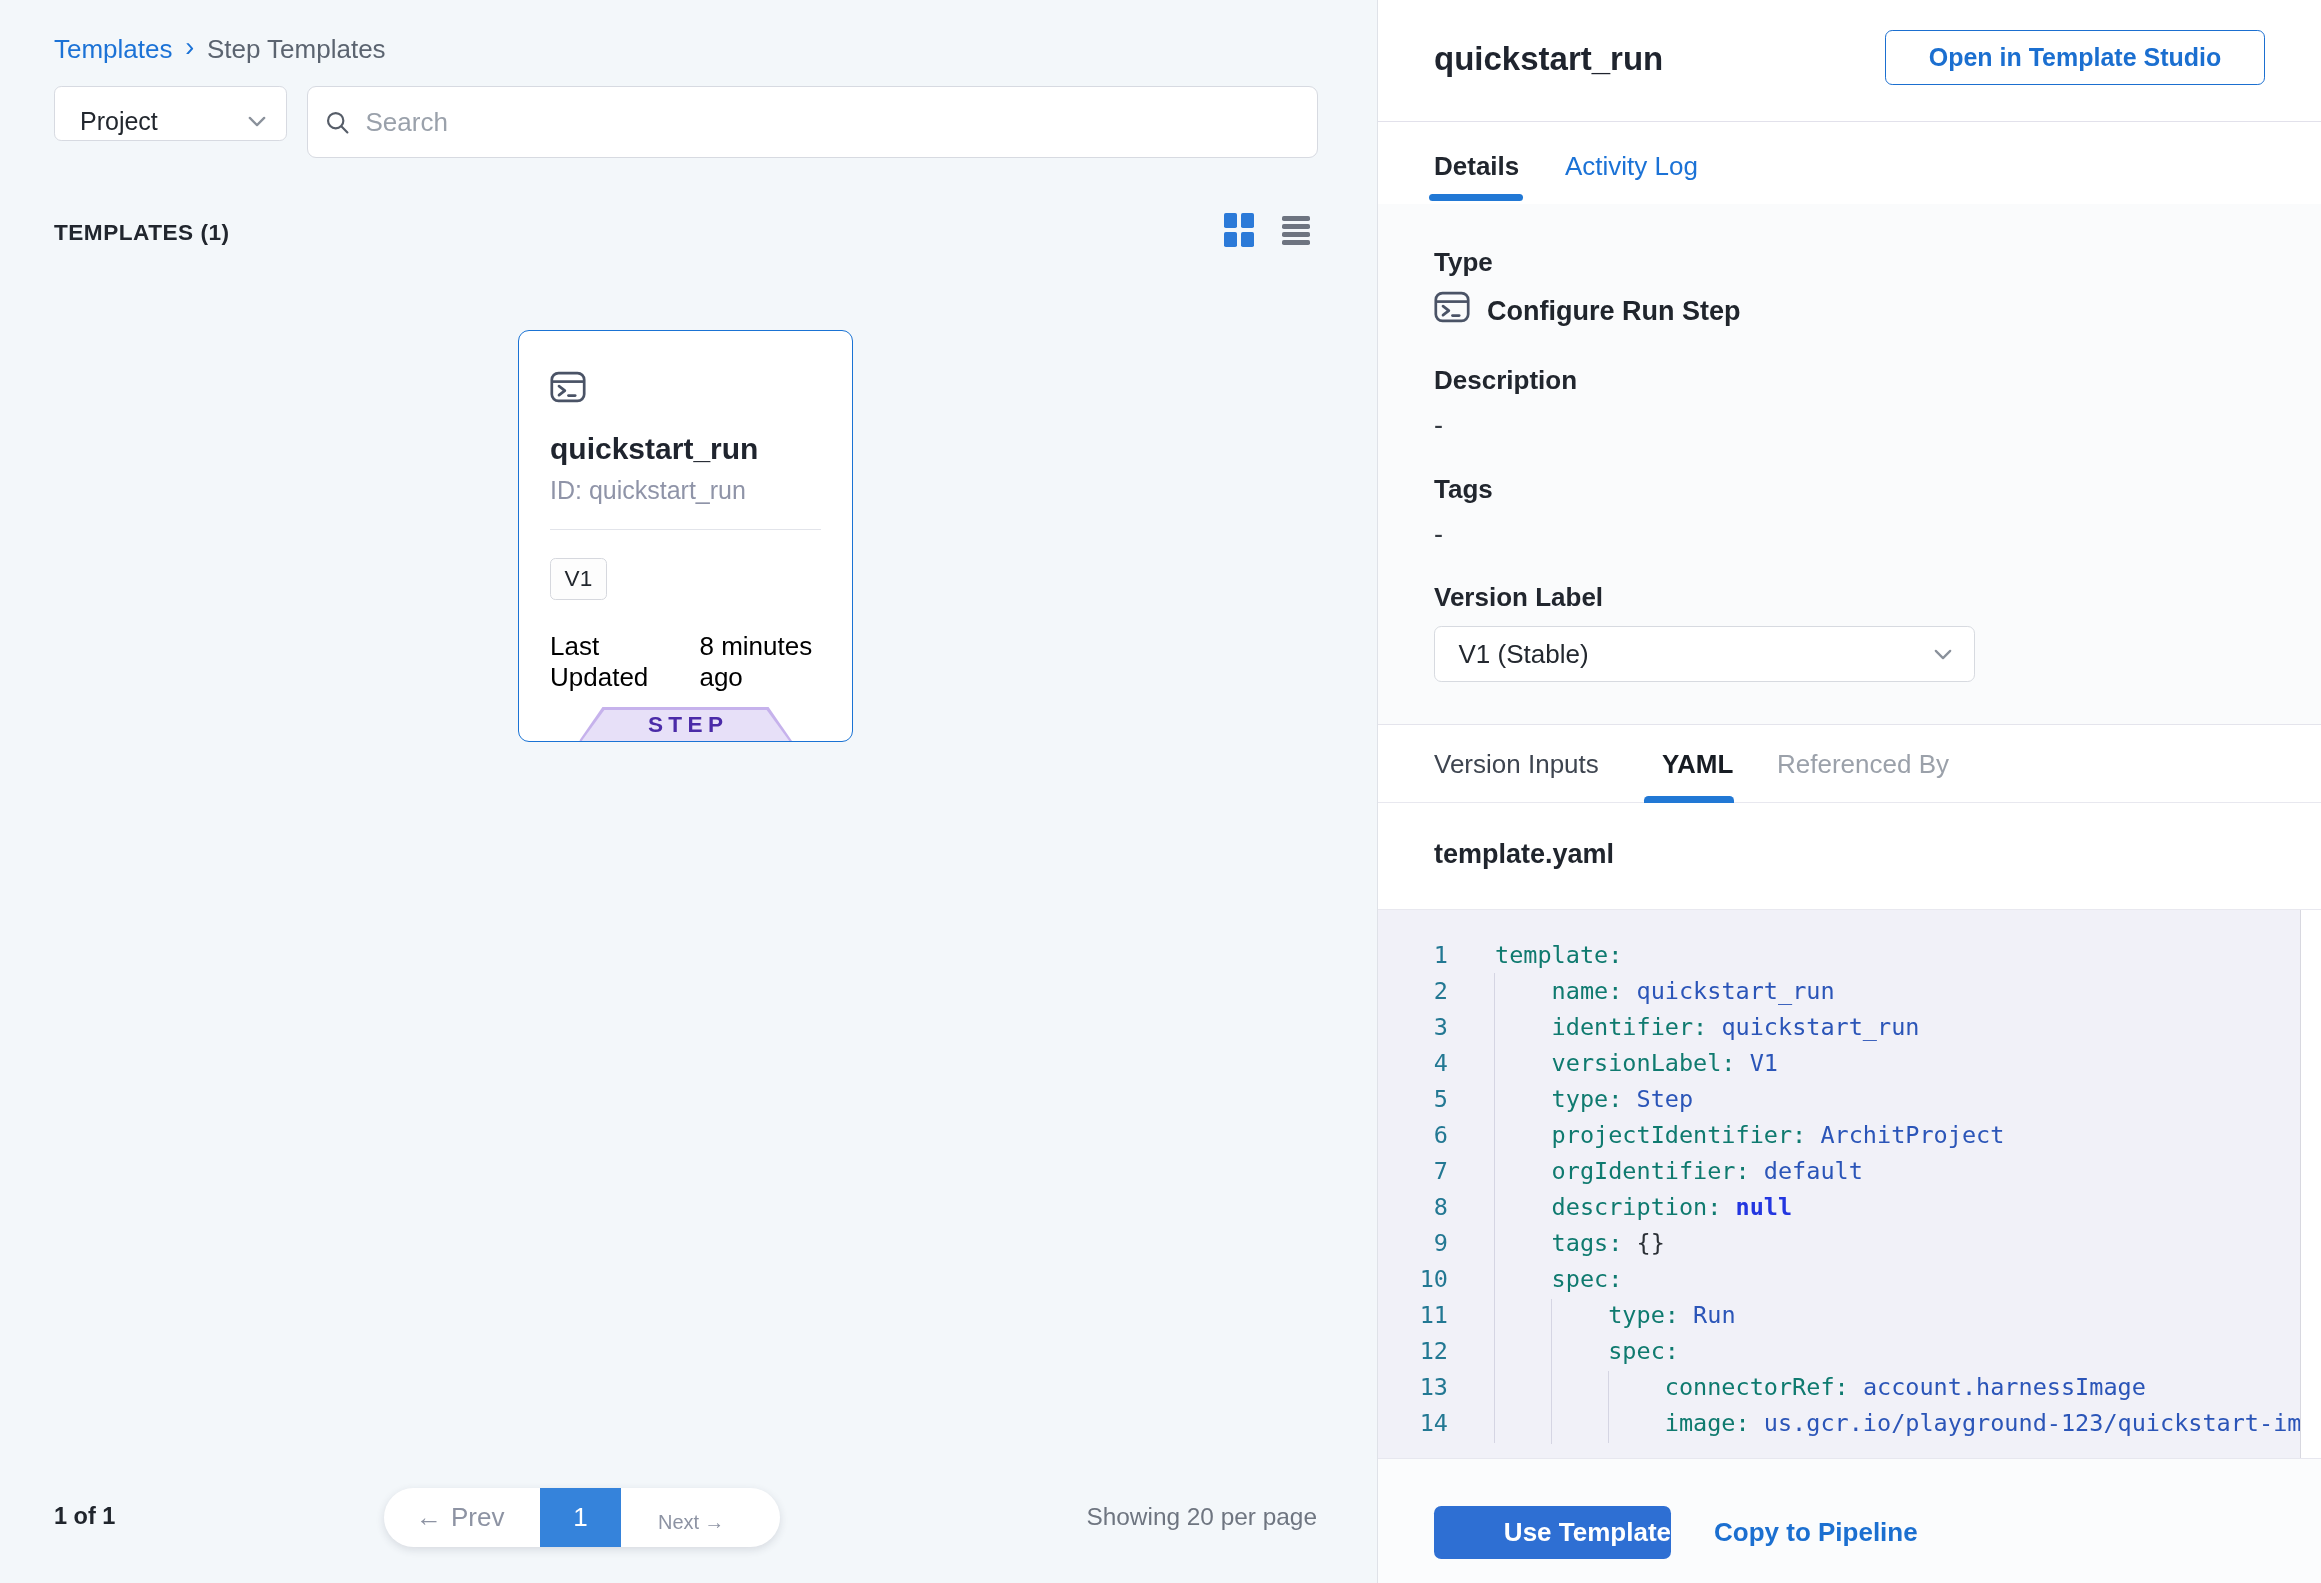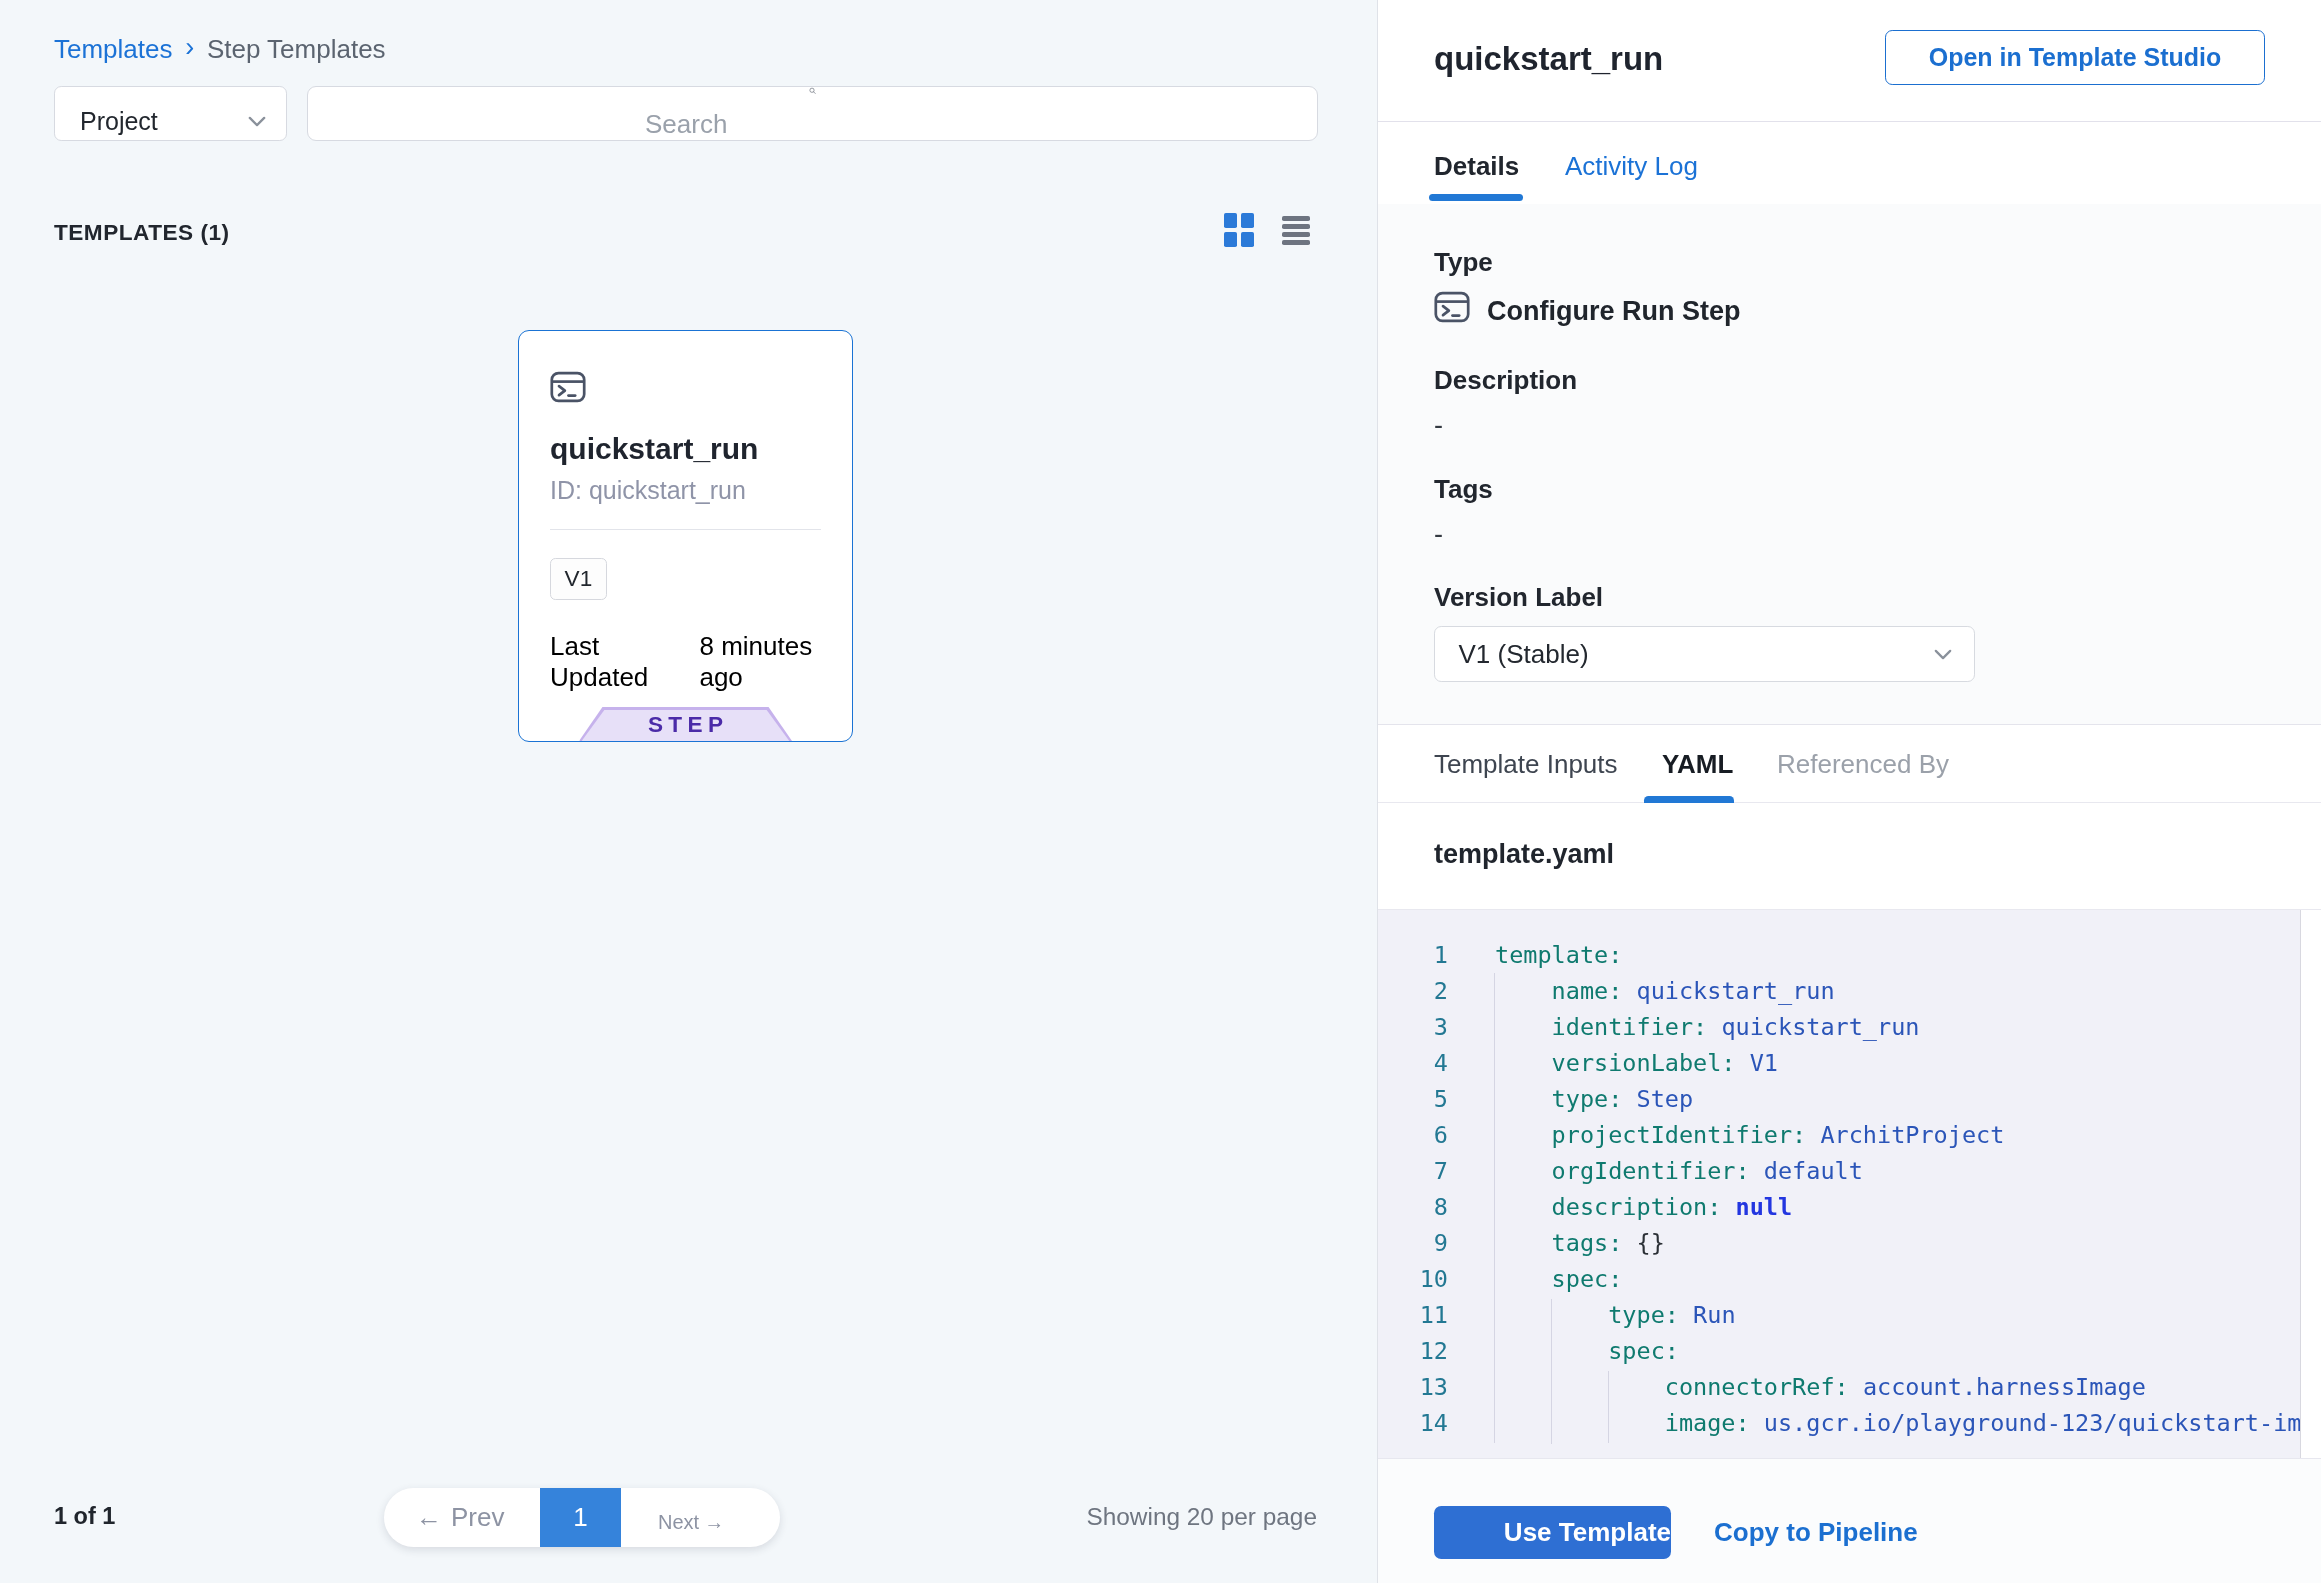--- a/index.html
+++ b/index.html
@@ -9,22 +9,22 @@
 
   
   .breadcrumb { position:absolute; left:54px; top:34px; display:flex; align-items:flex-end; gap:12.7px; font-size:26px; }
   .bc-link { color:#1b72d6; cursor:pointer; }
   .bc-sep { color:#1b72d6; font-size:27px; transform:translateY(-1.8px); }
   .bc-current { color:#5b6470; }
 
   .select-box { position:absolute; left:54px; top:86px; width:233px; height:55px; background:#fff;
     border:0.9px solid #d7dae1; border-radius:7.2px; display:flex; align-items:center; justify-content:space-between;
     padding:16px 20px 0 25px; font-size:25px; color:#22272e; cursor:pointer; }
-  .search-box { position:absolute; left:307px; top:86px; width:1011px; height:55px; background:#fff;
-    border:0.9px solid #d7dae1; border-radius:9px; display:flex; align-items:center; padding:0 34px; gap:14.5px;flex-direction:column; }
+  .search-box { position:absolute; left:307px; top:86px; width:1011px; height:72px; background:#fff;
+    border:0.9px solid #d7dae1; border-radius:9px; display:flex; align-items:center; padding:0 16px; gap:14.5px; }
   .search-box input { border:none; outline:none; font-size:26px; flex:1; font-family:"Liberation Sans",sans-serif; color:#22272e; background:transparent; }
   .search-box input::placeholder { color:#9aa1ab; }
 
   .list-header { position:absolute; left:54px; top:220px; font-size:22.6px; font-weight:bold; letter-spacing:0.5px; color:#21262e; }
   .view-grid { position:absolute; left:1224px; top:213px; width:30px; height:33px;
     display:grid; grid-template-columns:12.7px 12.7px; grid-template-rows:14.5px 14.5px; gap:4.5px; cursor:pointer; }
   .view-grid span { background:#2b7ad8; border-radius:1.8px; }
   .view-list { position:absolute; left:1282px; top:216px; width:28px; height:29px;
     display:flex; flex-direction:column; justify-content:space-between; cursor:pointer; }
   .view-list span { height:5.4px; background:#6d7480; border-radius:1.8px; }
@@ -220,21 +220,21 @@
       <div class="fld-label" style="top:378px">Version Label</div>
       <div class="version-dropdown">
         <span>V1 (Stable)</span>
         <svg class="icon-chevron" width="18" height="11" viewBox="0 0 20 12">
             <polyline points="2,2 10,10 18,2" fill="none" stroke="#8a919b" stroke-width="2.5" stroke-linecap="round" stroke-linejoin="round"></polyline>
           </svg>
       </div>
     </div>
 
     <div class="tabbar2">
-      <span class="tab-inputs">Template Inputs</span>
+      <span class="tab-inputs">Version Inputs</span>
       <span class="tab-yaml">YAML</span>
       <div class="tab-yaml-underline"></div>
       <span class="tab-referenced">Referenced By</span>
     </div>
 
     <div class="yaml-file-header">
       <div class="yaml-file-name">template.yaml</div>
     </div>
 
     <div class="code-area">

